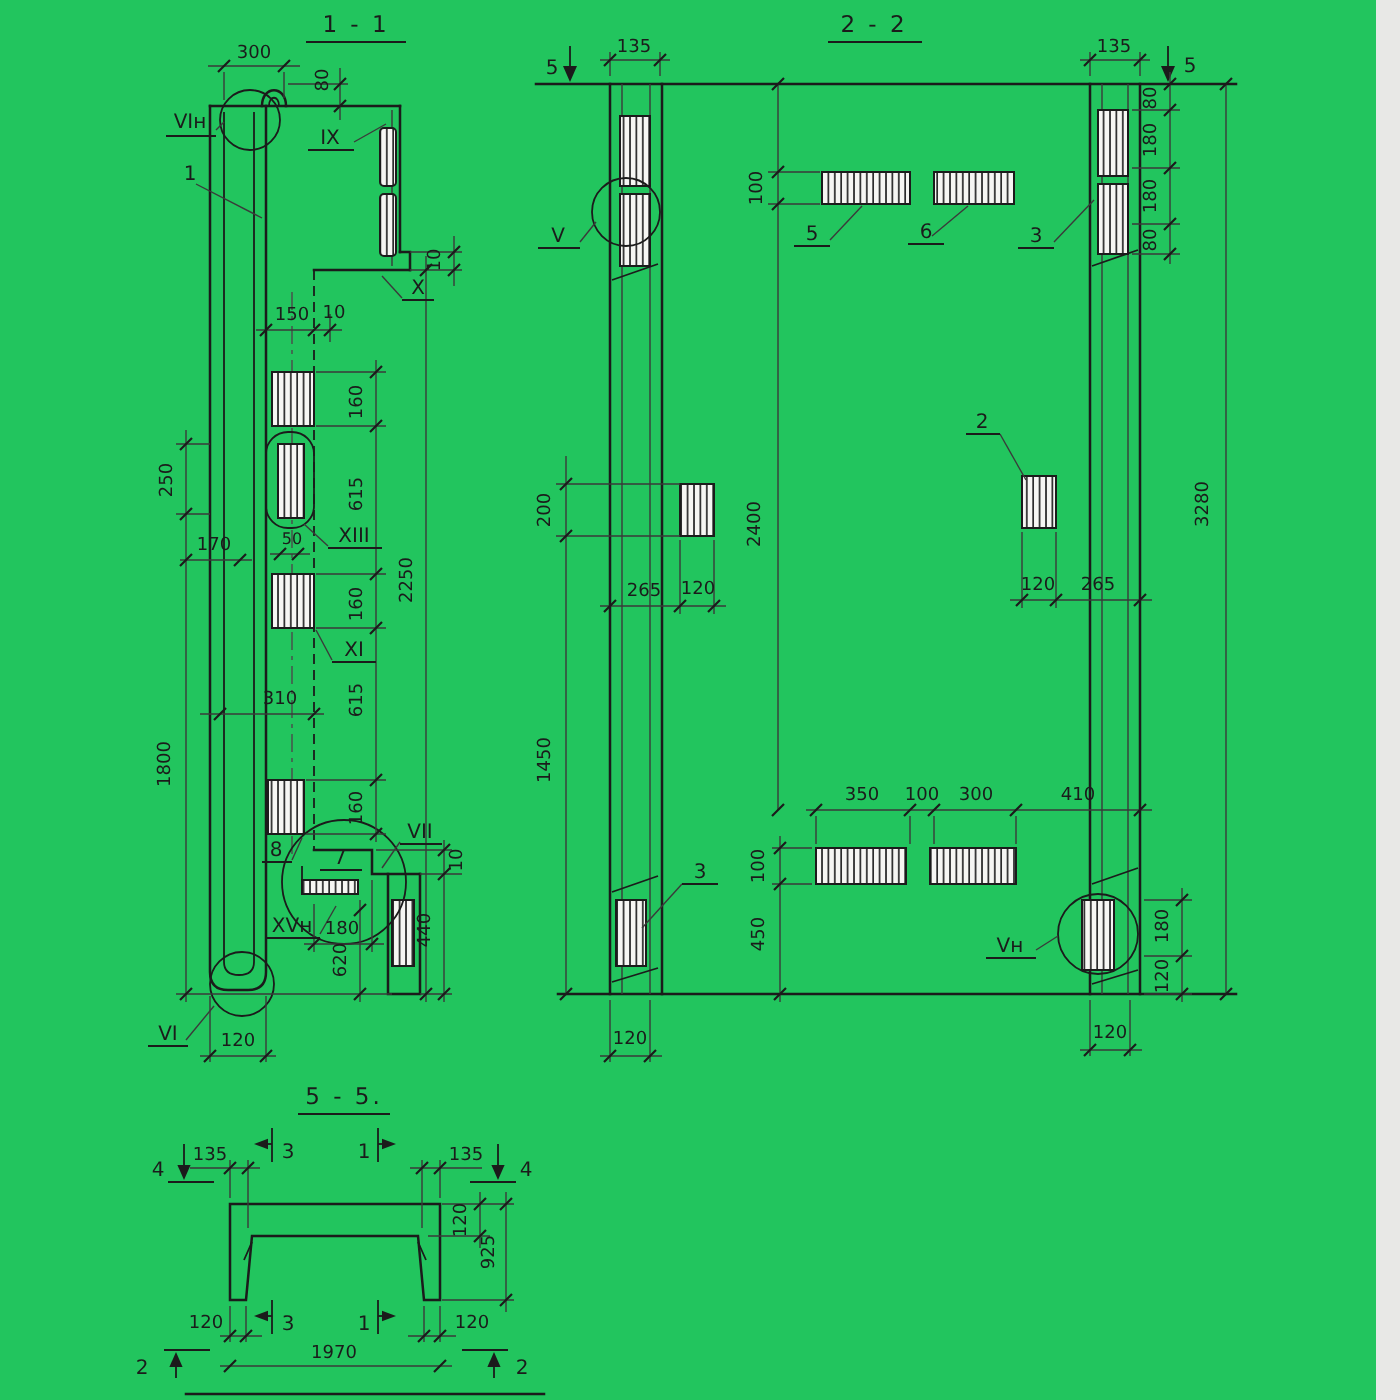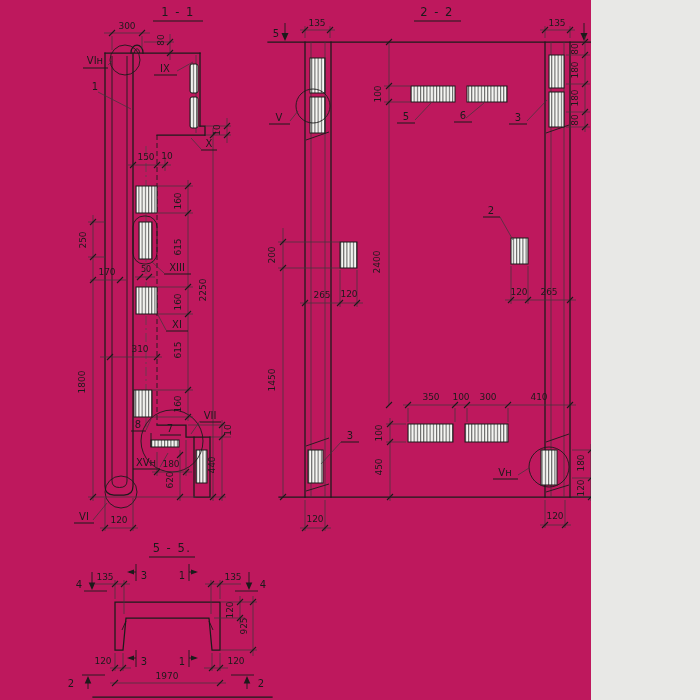--- a/index.html
+++ b/index.html
@@ -1,16 +1,16 @@
 <!DOCTYPE html>
 <html><head>
 <meta charset="utf-8">
 <style>
   html,body{margin:0;padding:0;background:#e8e8e6;}
-  .sheet{width:591px;height:700px;background:#be185d;position:relative;overflow:hidden;}
+  .sheet{width:688px;height:700px;background:#22c55e;position:relative;overflow:hidden;}
   svg{display:block;}
   svg text{font-family:"DejaVu Sans",sans-serif;fill:#1b1b1b;}
   .d{font-size:9px;}
   .d8{font-size:8px;}
   .lbl{font-size:10px;}
   .ttl{font-size:11.5px;letter-spacing:1.5px;}
   .s{stroke:#1b1b1b;stroke-width:1.25;fill:none;stroke-linecap:square;}
   .s2{stroke:#1b1b1b;stroke-width:0.9;fill:none;}
   .t{stroke:#3a3a3a;stroke-width:0.7;fill:none;}
   .tick{stroke:#1b1b1b;stroke-width:1.1;fill:none;}

